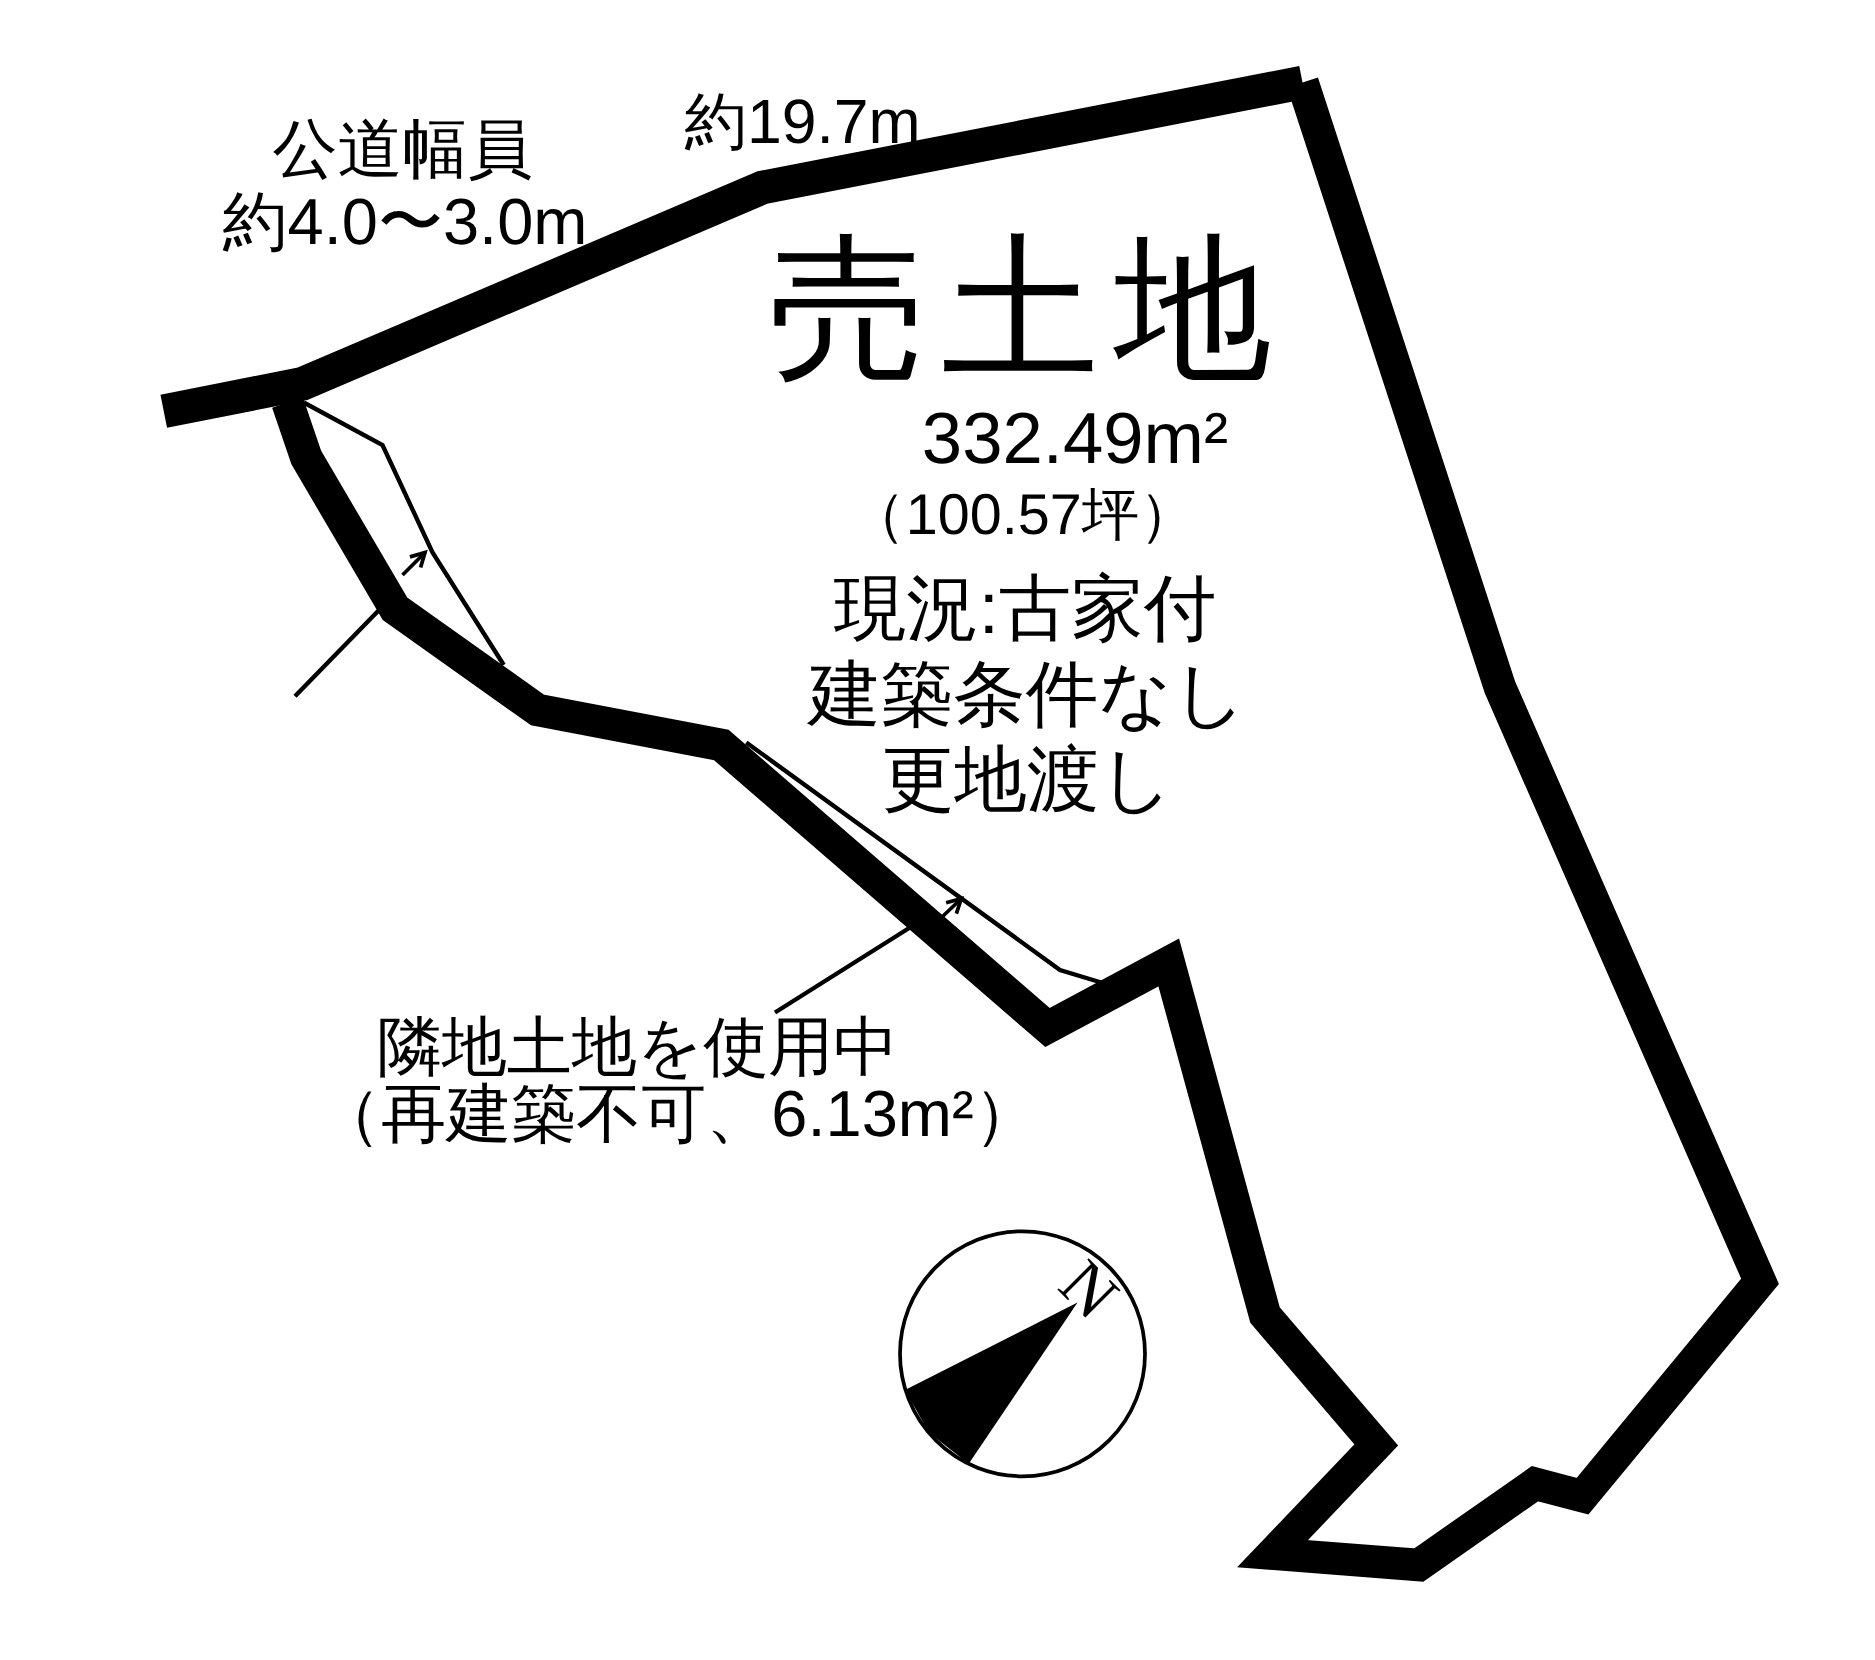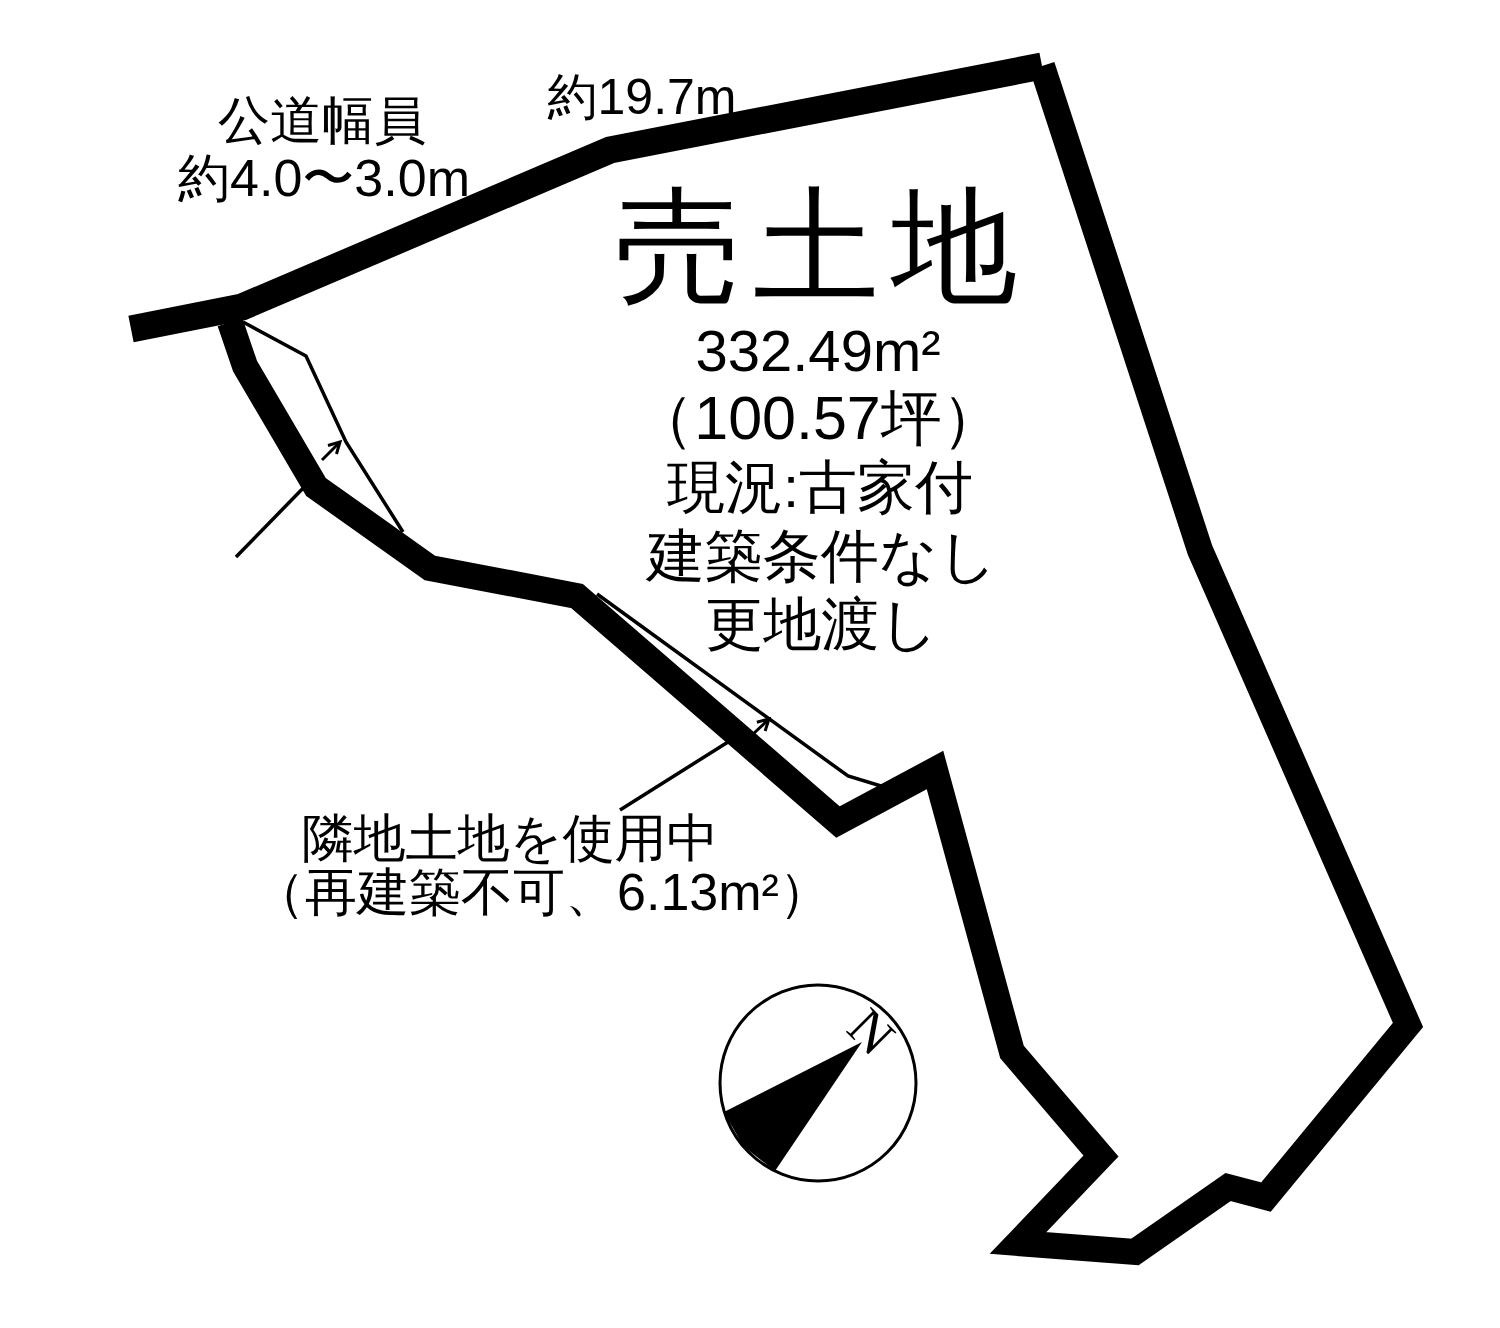--- a/index.html
+++ b/index.html
@@ -26,22 +26,22 @@
     transform: translateX(-50%);
     white-space: nowrap;
     color: #000000;
     line-height: 1;
     text-align: center;
   }
   .lbl-top-edge    { left: 642px;  top: 72px;  font-size: 50px; }
   .lbl-road-1      { left: 322px;  top: 94px;  font-size: 52px; }
   .lbl-road-2      { left: 324px;  top: 152px; font-size: 52px; }
   .lbl-title       { left: 822px;  top: 184px; font-size: 126px; letter-spacing: 12px; font-weight: 500; }
-  .lbl-area-sqm    { left: 818px;  top: 322px; font-size: 58px; }
-  .lbl-area-tsubo  { left: 818px;  top: 388px; font-size: 61px; }
+  .lbl-area-sqm    { left: 860px;  top: 322px; font-size: 58px; }
+  .lbl-area-tsubo  { left: 818px;  top: 388px; font-size: 46px; }
   .lbl-status      { left: 820px;  top: 458px; font-size: 58px; }
   .lbl-condition   { left: 822px;  top: 527px; font-size: 58px; }
   .lbl-handover    { left: 822px;  top: 595px; font-size: 58px; }
   .lbl-right-edge  { left: 1297px; top: 468px; font-size: 50px; }
   .lbl-enc1-1      { left: 219px;  top: 562px; font-size: 50px; }
   .lbl-enc1-2      { left: 216px;  top: 612px; font-size: 50px; }
   .lbl-enc2-1      { left: 510px;  top: 812px; font-size: 52px; }
   .lbl-enc2-2      { left: 542px;  top: 866px; font-size: 52px; }
 </style>
 </head>

